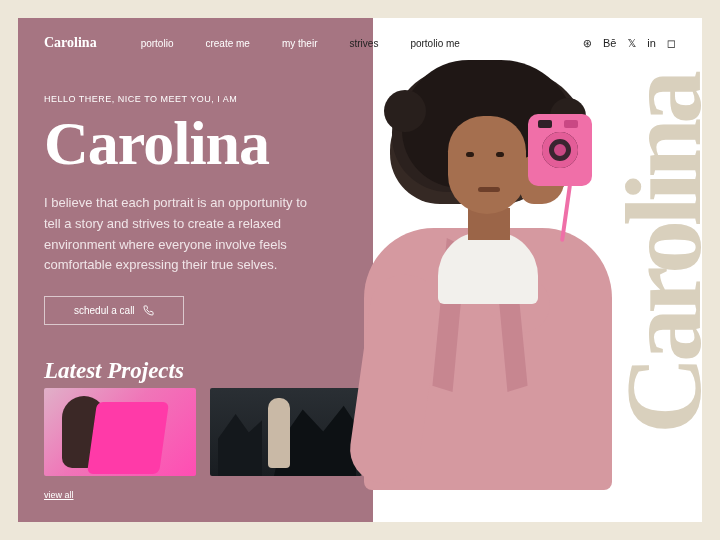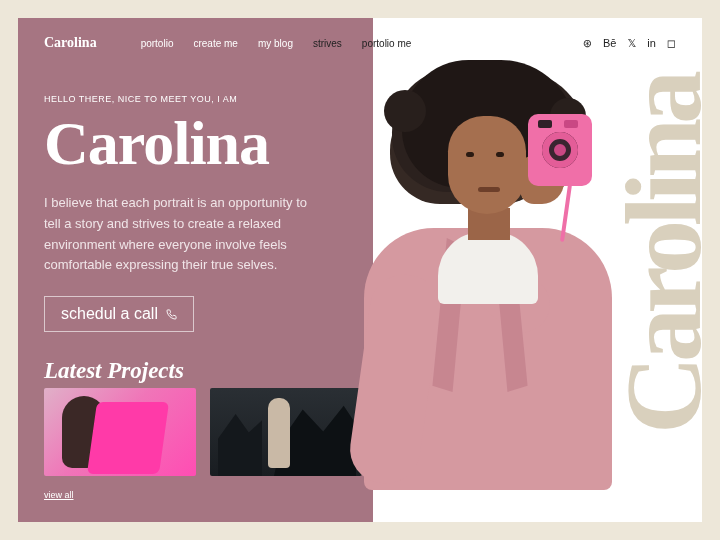--- a/index.html
+++ b/index.html
@@ -2,30 +2,30 @@
 <html><head>
 <meta charset="utf-8">
 <style>
 *{margin:0;padding:0;box-sizing:border-box}
 body{background:#ede7d9;font-family:Arial,Helvetica,sans-serif;width:720px;height:540px;overflow:hidden;position:relative}
 .canvas{position:absolute;inset:18px;background:#fff}
 .mauve{position:absolute;left:0;top:0;bottom:0;width:355px;background:#a67582}
 .bg-name{position:absolute;right:-8px;top:58px;font-family:Georgia,'Times New Roman',serif;font-size:108px;font-weight:700;color:#d9d0bd;writing-mode:vertical-rl;text-orientation:mixed;letter-spacing:-6px;line-height:.85;transform:rotate(180deg)}
 .header{position:absolute;top:0;left:0;right:0;height:50px;display:flex;align-items:center;padding:0 26px}
 .logo{color:#fff;font-family:Georgia,serif;font-size:14px;font-weight:600;margin-right:44px}
-.nav{display:flex;gap:20px}
+.nav{display:flex;gap:32px}
 .nav a{color:#fff;font-size:10px;text-decoration:none;cursor:pointer}
 .nav a.dark{color:#222}
 .socials{margin-left:auto;display:flex;gap:11px;align-items:center}
 .socials span{color:#222;font-size:11px;cursor:pointer}
 .hero-text{position:absolute;left:26px;top:76px;width:310px;color:#fff}
 .eyebrow{font-size:9px;letter-spacing:.5px;margin-bottom:4px}
 .hero-name{font-family:Georgia,'Times New Roman',serif;font-size:62px;font-weight:700;letter-spacing:-1px;margin-bottom:14px}
 .desc{font-size:13px;line-height:1.6;margin-bottom:20px;max-width:280px;color:#f0e5e8}
-.cta{display:inline-flex;align-items:center;gap:8px;border:1px solid rgba(255,255,255,.6);padding:8px 16px;font-size:16px;color:#fff;cursor:pointer}
+.cta{display:inline-flex;align-items:center;gap:8px;border:1px solid rgba(255,255,255,.6);padding:8px 29px;font-size:10px;color:#fff;cursor:pointer}
 .cta svg{width:11px;height:11px}
 .latest{position:absolute;left:26px;bottom:20px;right:26px}
 .latest h2{font-family:Georgia,'Times New Roman',serif;font-size:23px;color:#fff;font-style:italic;margin-bottom:4px;font-weight:600}
 .thumbs{display:flex;gap:14px;margin-bottom:8px}
 .thumb{width:152px;height:88px;position:relative;overflow:hidden;border-radius:2px}
 .t1{background:linear-gradient(135deg,#e0b0c8 0%,#f075b8 45%,#ff4db3 100%)}
 .t1::before{content:"";position:absolute;left:18px;top:8px;width:44px;height:72px;background:#3b2826;border-radius:22px 22px 10px 10px}
 .t1::after{content:"";position:absolute;left:48px;top:14px;width:72px;height:72px;background:#ff3aa8;transform:skewX(-8deg);border-radius:6px}
 .t2{background:linear-gradient(180deg,#2a2f34 0%,#191d21 100%)}
 .t2::before{content:"";position:absolute;left:8px;bottom:0;width:44px;height:62px;background:#14181c;clip-path:polygon(0 40%,40% 0,70% 30%,100% 10%,100% 100%,0 100%)}
@@ -61,21 +61,21 @@
 
 <div class="canvas">
   <div class="mauve"></div>
   <div class="bg-name">Carolina</div>
 
   <div class="header">
     <div class="logo">Carolina</div>
     <nav class="nav">
       <a>portolio</a>
       <a>create me</a>
-      <a>my blog</a>
+      <a>my their</a>
       <a class="dark">strives</a>
       <a class="dark">portolio me</a>
     </nav>
     <div class="socials">
       <span>⊛</span>
       <span>Bē</span>
       <span>𝕏</span>
       <span>in</span>
       <span>◻</span>
     </div>

